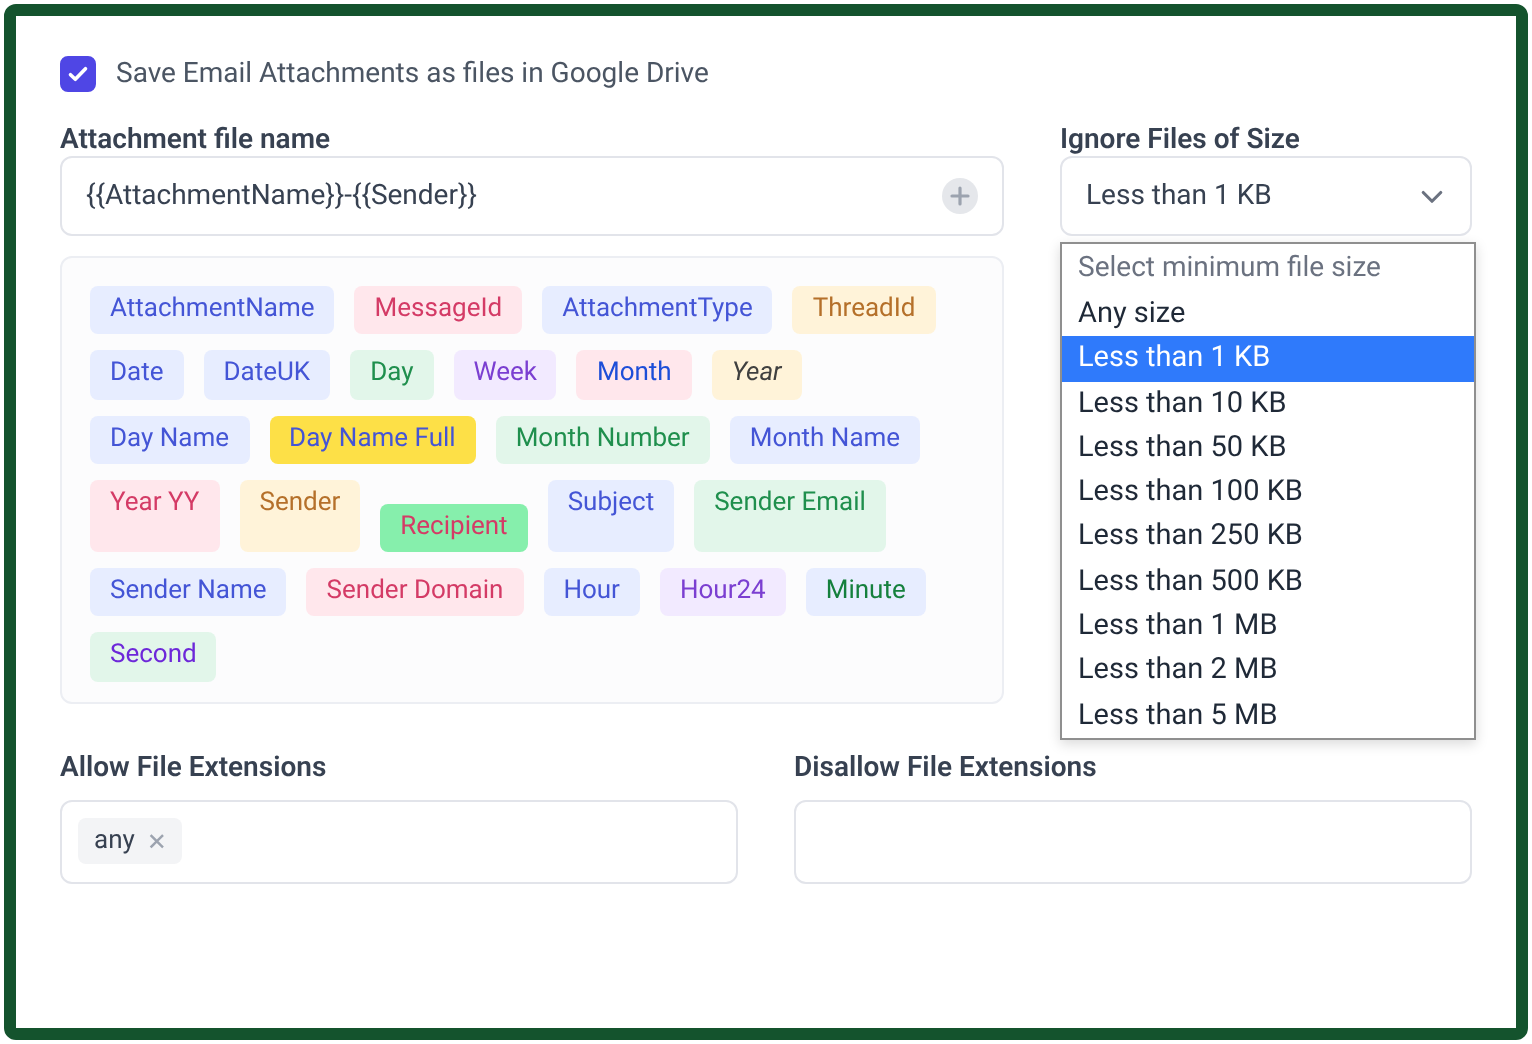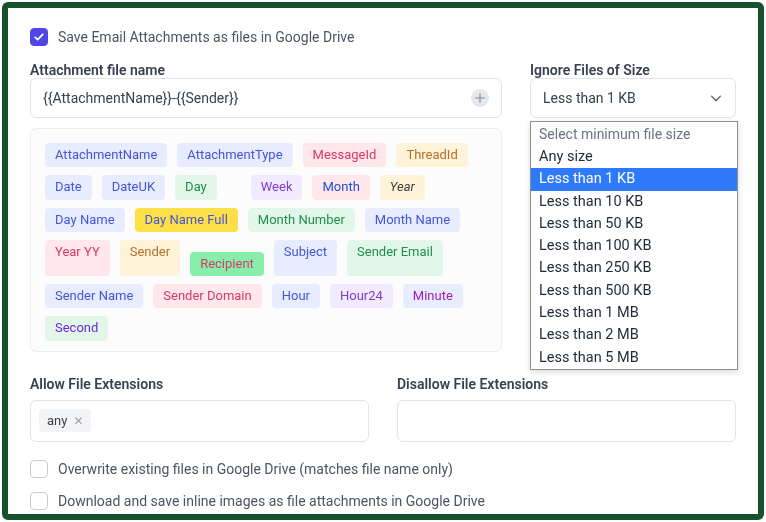--- a/index.html
+++ b/index.html
@@ -209,43 +209,43 @@
         <input class="input-text" value="{{AttachmentName}}-{{Sender}}" style="">
         <div class="plus-icon">
           <svg width="10" height="10" viewBox="0 0 10 10">
             <path d="M5 1 V9 M1 5 H9" stroke="#9ca3af" stroke-width="1.6" stroke-linecap="round"></path>
           </svg>
         </div>
       </div>
 
       <div class="tags-card" id="tags-card">
           <div class="tag" style="background: rgb(231, 237, 255); color: rgb(68, 85, 214);">AttachmentName</div>
+          <div class="tag" style="background: rgb(255, 231, 236); color: rgb(212, 59, 102);">MessageId</div>
           <div class="tag" style="background: rgb(231, 237, 255); color: rgb(68, 85, 214);">AttachmentType</div>
-          <div class="tag" style="background: rgb(255, 231, 236); color: rgb(212, 59, 102);">MessageId</div>
           <div class="tag" style="background: rgb(255, 243, 217); color: rgb(181, 112, 42);">ThreadId</div>
           <div class="tag" style="background: rgb(231, 237, 255); color: rgb(68, 85, 214);">Date</div>
           <div class="tag" style="background: rgb(231, 237, 255); color: rgb(68, 85, 214);">DateUK</div>
           <div class="tag" style="background: rgb(226, 246, 234); color: rgb(31, 143, 77);">Day</div>
-          <div class="tag" style="background: rgb(242, 234, 255); color: rgb(123, 63, 209); margin-left: 24px;">Week</div>
+          <div class="tag" style="background: rgb(242, 234, 255); color: rgb(123, 63, 209);">Week</div>
           <div class="tag" style="background: rgb(255, 231, 236); color: #1d4ed8;">Month</div>
           <div class="tag" style="background: rgb(255, 243, 217); color: #404040; font-style: italic;">Year</div>
           <div class="tag" style="background: rgb(231, 237, 255); color: rgb(68, 85, 214);">Day Name</div>
           <div class="tag" style="background: #fde047; color: rgb(68, 85, 214);">Day Name Full</div>
           <div class="tag" style="background: rgb(226, 246, 234); color: rgb(31, 143, 77);">Month Number</div>
           <div class="tag" style="background: rgb(231, 237, 255); color: rgb(68, 85, 214);">Month Name</div>
           <div class="tag" style="background: rgb(255, 231, 236); color: rgb(212, 59, 102);">Year YY</div>
           <div class="tag" style="background: rgb(255, 243, 217); color: rgb(181, 112, 42);">Sender</div>
           <div class="tag" style="background: #86efac; color: rgb(212, 59, 102); margin-top: 12px;">Recipient</div>
           <div class="tag" style="background: rgb(231, 237, 255); color: rgb(68, 85, 214);">Subject</div>
           <div class="tag" style="background: rgb(226, 246, 234); color: rgb(31, 143, 77);">Sender Email</div>
           <div class="tag" style="background: rgb(231, 237, 255); color: rgb(68, 85, 214);">Sender Name</div>
           <div class="tag" style="background: rgb(255, 231, 236); color: rgb(212, 59, 102);">Sender Domain</div>
           <div class="tag" style="background: rgb(231, 237, 255); color: rgb(68, 85, 214);">Hour</div>
           <div class="tag" style="background: rgb(242, 234, 255); color: rgb(123, 63, 209);">Hour24</div>
-          <div class="tag" style="background: rgb(231, 237, 255); color: #a21caf;">Minute</div>
+          <div class="tag" style="background: rgb(231, 237, 255); color: #15803d;">Minute</div>
           <div class="tag" style="background: rgb(226, 246, 234); color: #6d28d9;">Second</div>
         </div>
     </div>
 
     <div class="col-right">
       <div class="select-box">
         <span>Less than 1 KB</span>
         <svg width="14" height="14" viewBox="0 0 16 16">
           <path d="M3 6 L8 11 L13 6" stroke="#6b7280" stroke-width="1.8" fill="none" stroke-linecap="round" stroke-linejoin="round"></path>
         </svg>
@@ -278,28 +278,14 @@
             <span class="x">✕</span>
           </div>
         </div>
     </div>
     <div class="ext-col">
       <div class="section-title">Disallow File Extensions</div>
       <div class="ext-box" id="disallow-box"></div>
     </div>
   </div>
 
-  <div class="bottom-checks">
-    <div class="row-check">
-      <div class="checkbox">
-        
-      </div>
-      <span class="check-label">Overwrite existing files in Google Drive (matches file name only)</span>
-    </div>
-    <div class="row-check">
-      <div class="checkbox">
-        
-      </div>
-      <span class="check-label">Download and save inline images as file attachments in Google Drive</span>
-    </div>
-  </div>
 
 </div>
 
 </body></html>

